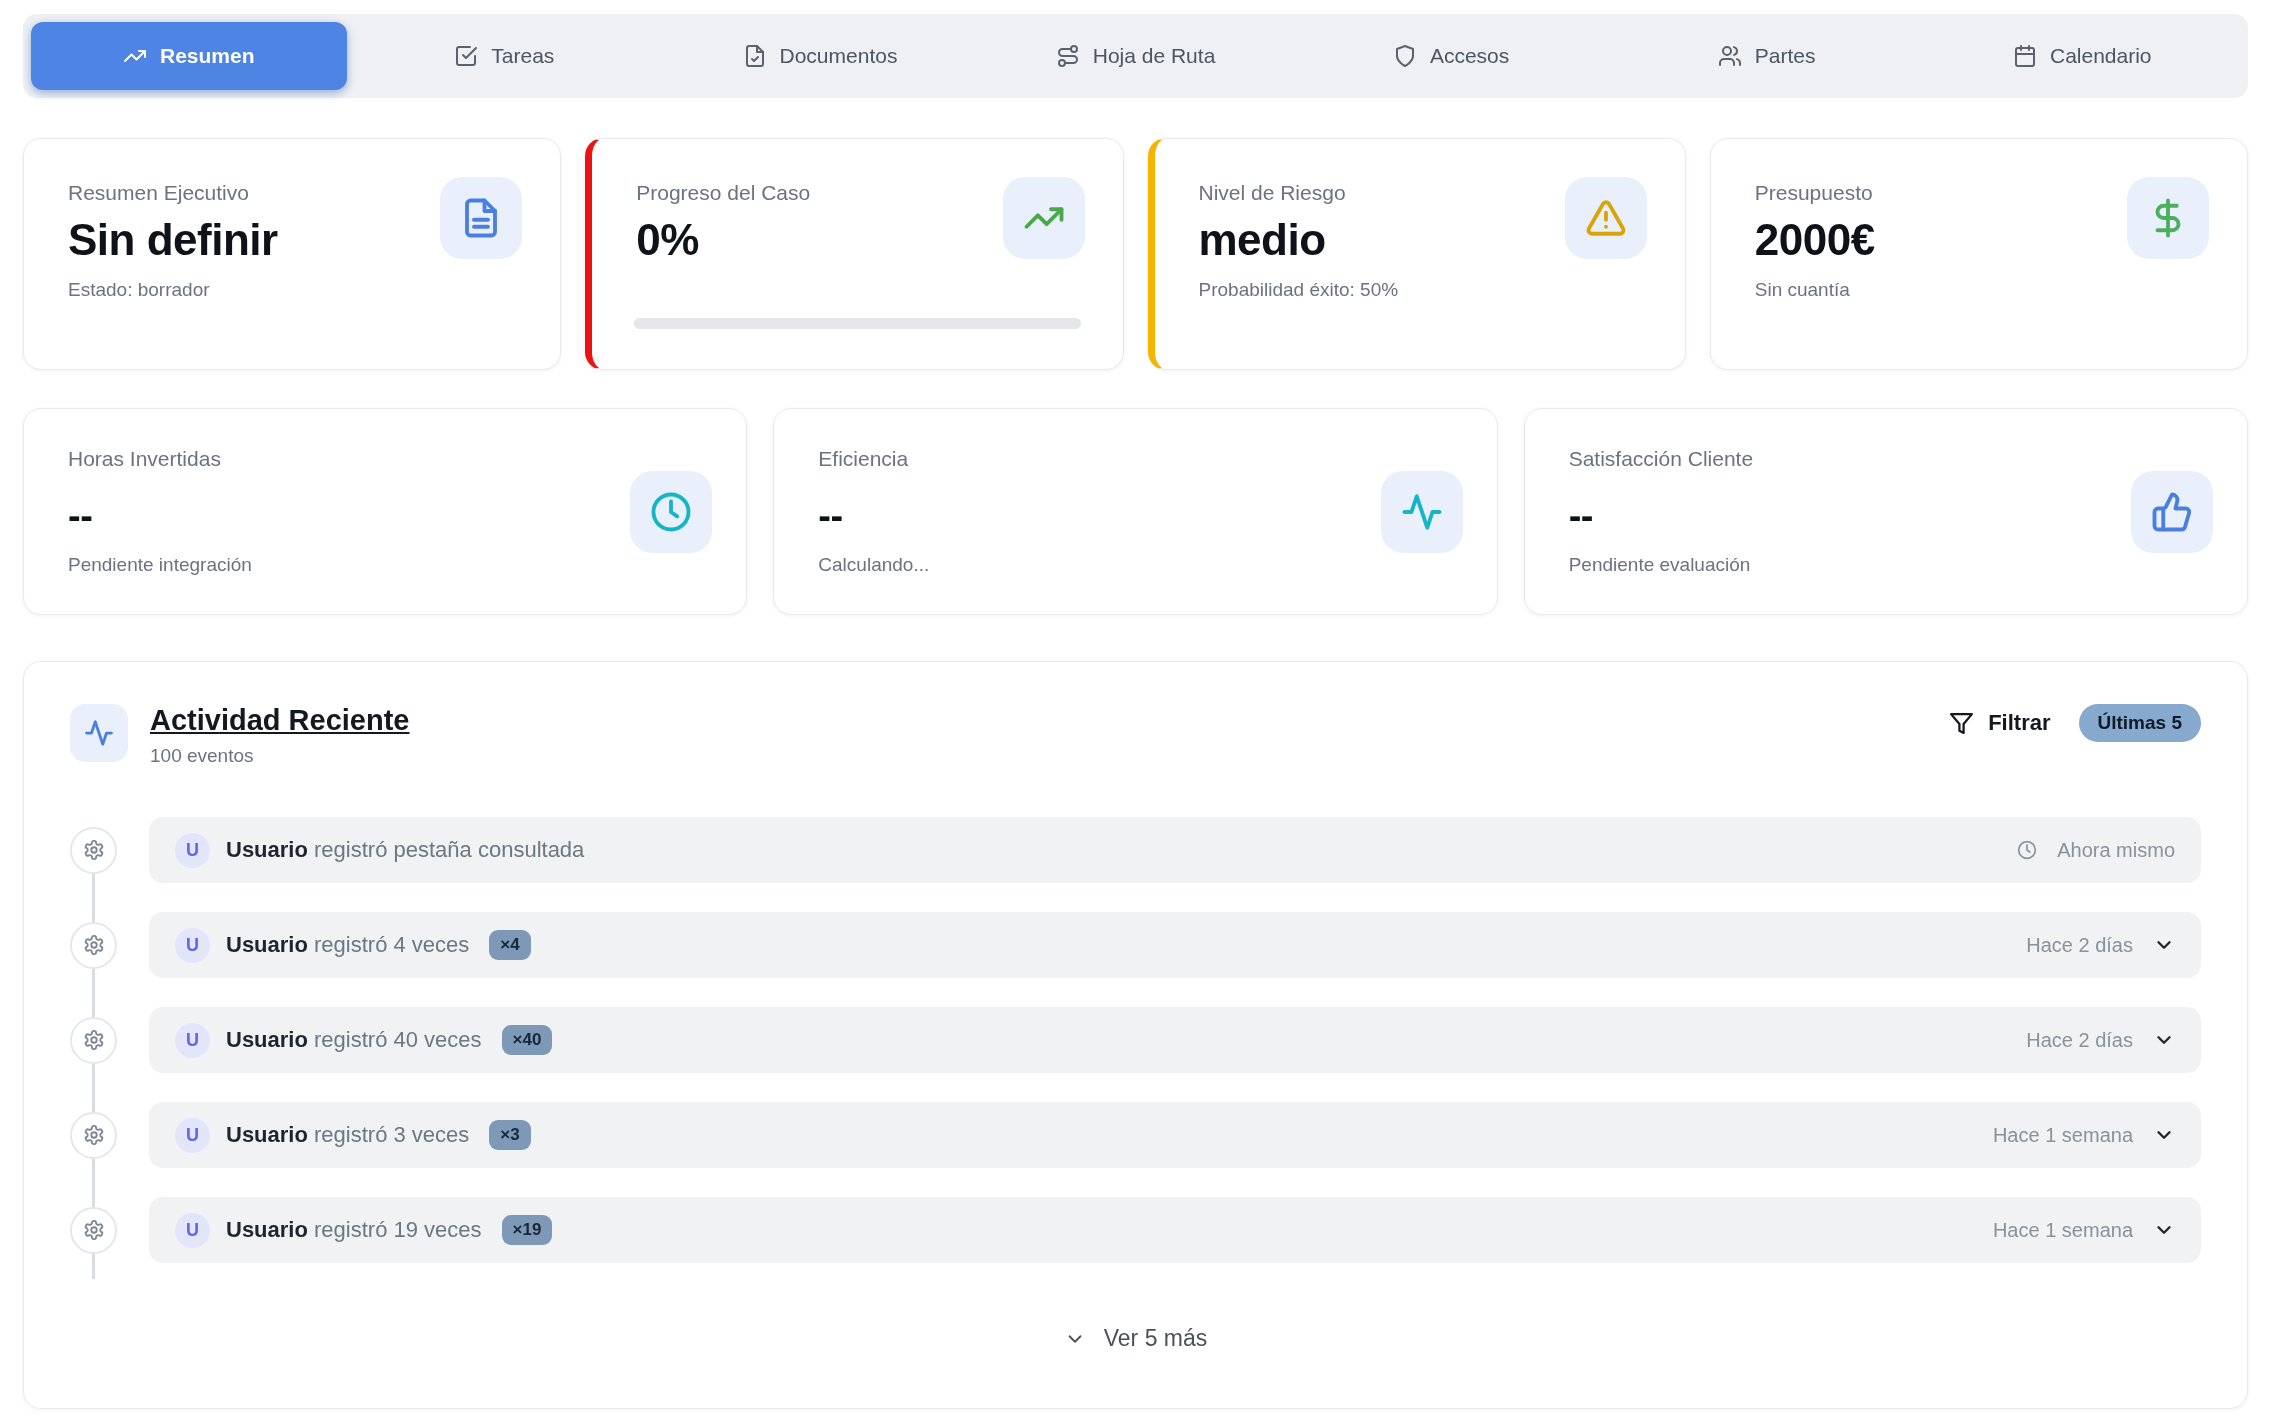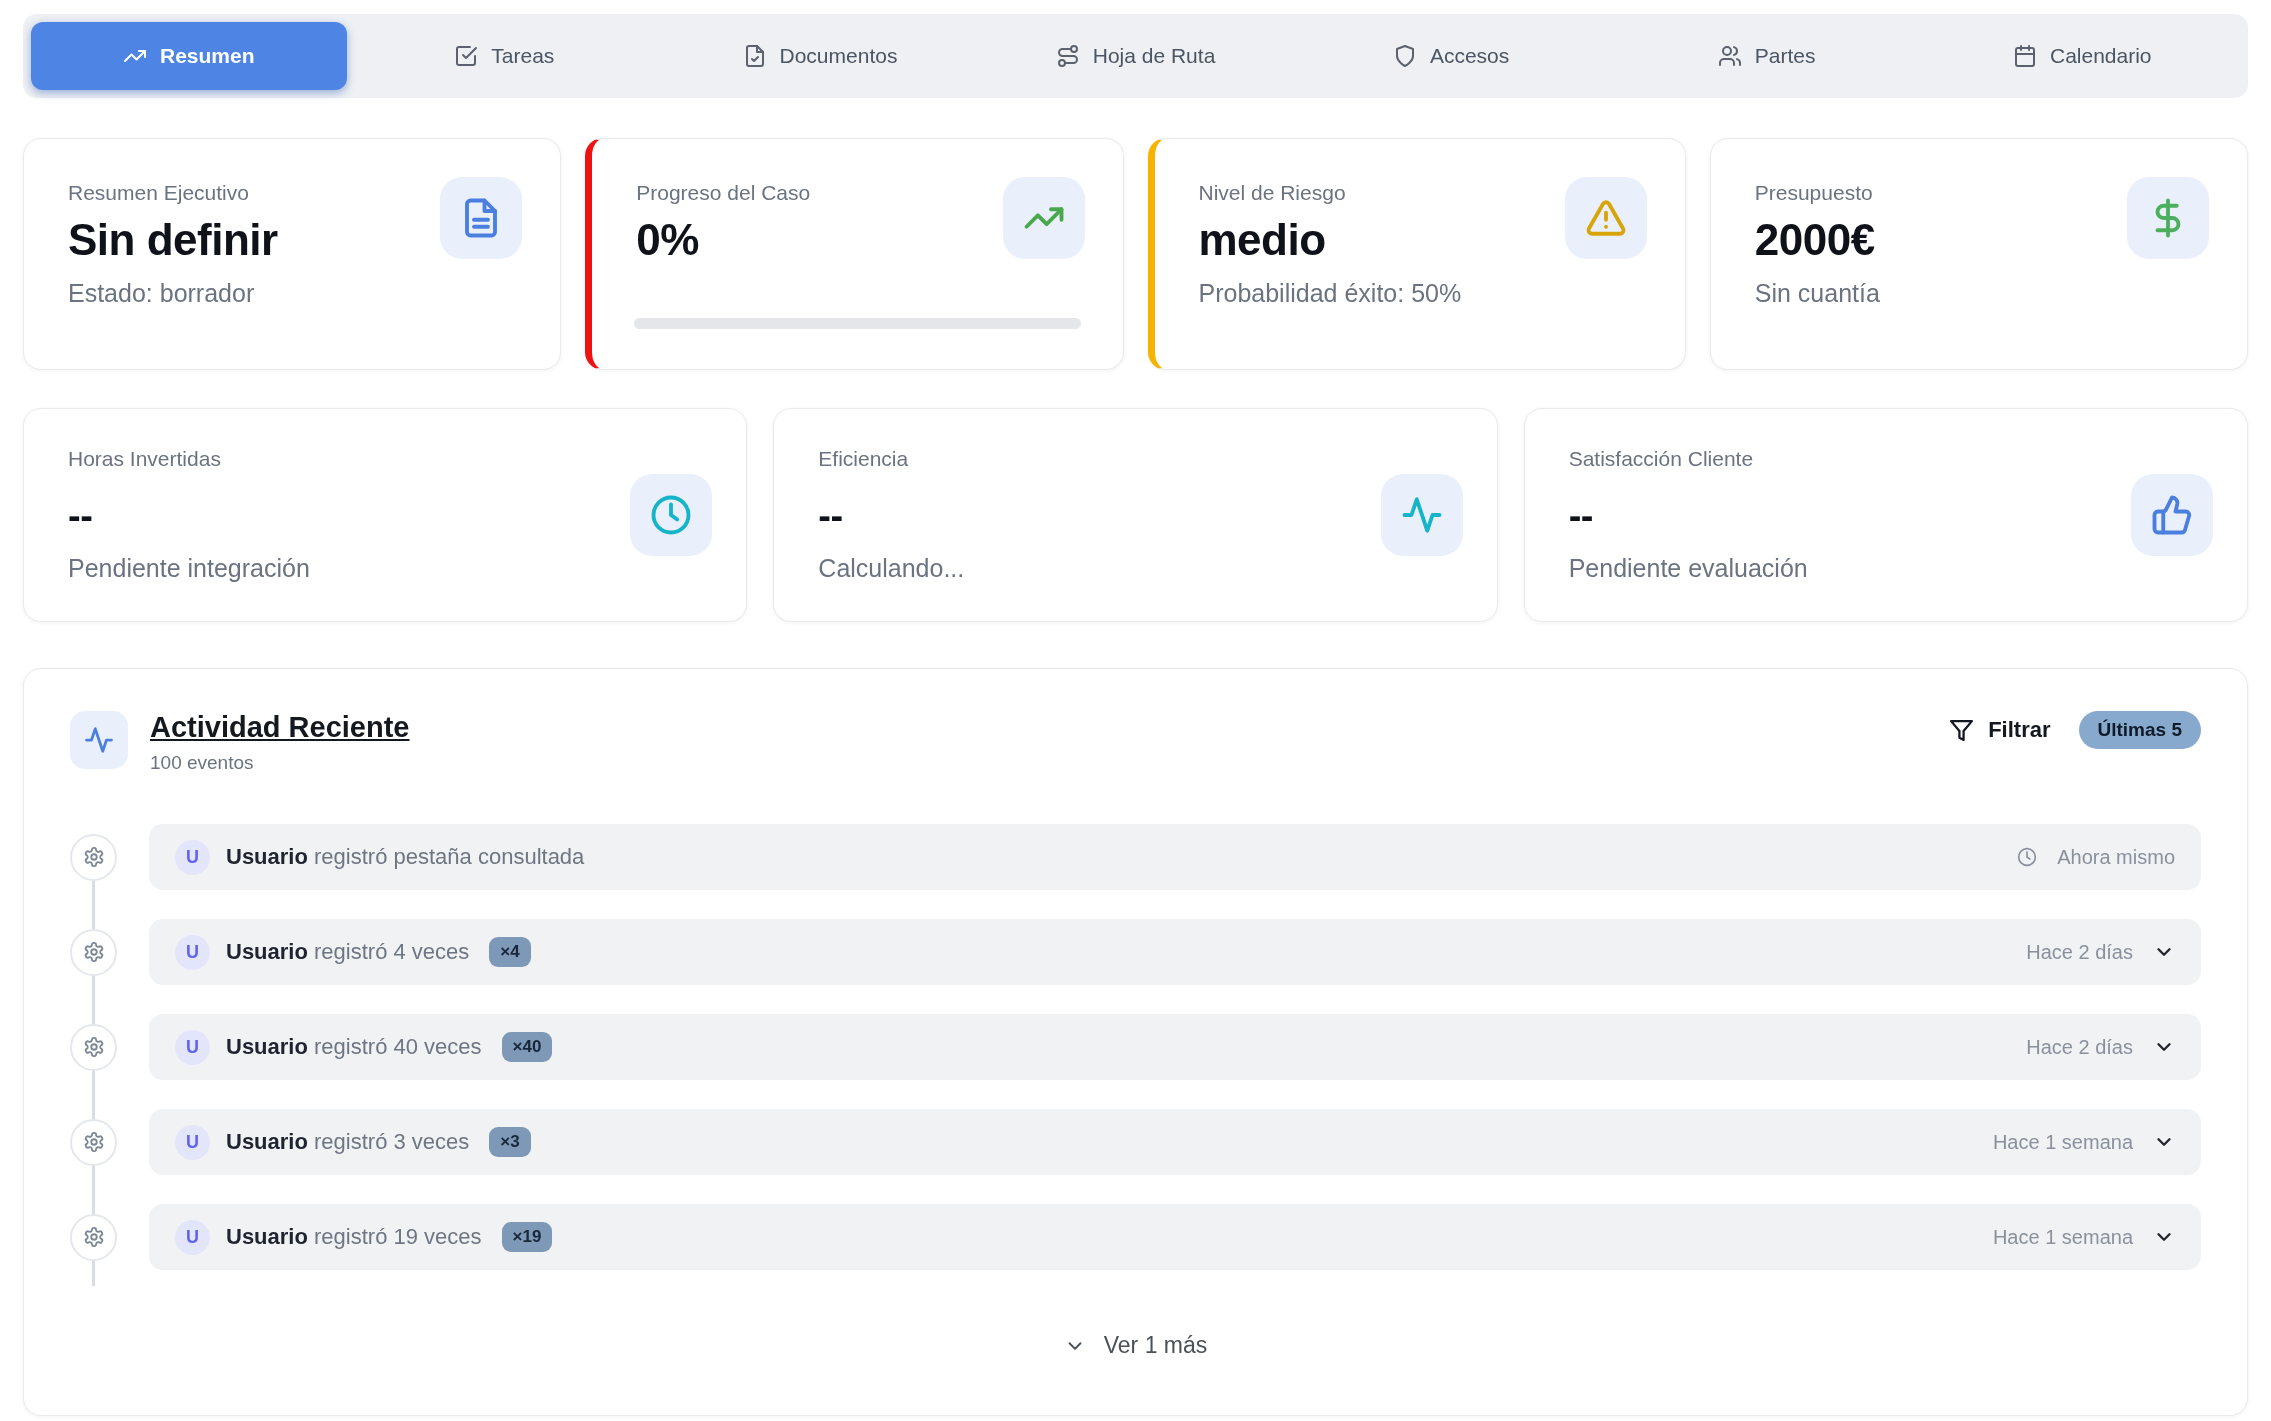--- a/index.html
+++ b/index.html
@@ -17,21 +17,21 @@
   .tab.active svg { stroke:#ffffff; }
 
   
   .cards-row1 { display:grid; grid-template-columns:repeat(4,1fr); gap:24px; margin:40px 23px 0; }
   .card { position:relative; background:#fff; border:1px solid #e8eaee; border-radius:18px;
     padding:42px 44px; min-height:232px; box-shadow:0 1px 4px rgba(20,30,50,.06); }
   .card.edge-red   { border-left:7px solid #ee1212; }
   .card.edge-amber { border-left:7px solid #f5b400; }
   .card-label { font-size:21px; color:#6b7280; }
   .card-value { font-size:44px; font-weight:700; letter-spacing:-.5px; margin-top:10px; color:#0f1319; }
-  .card-sub   { font-size:25px; color:#6b7280; margin-top:14px; }
+  .card-sub   { font-size:19px; color:#6b7280; margin-top:14px; }
   .icon-chip { position:absolute; top:38px; right:38px; width:82px; height:82px;
     border-radius:22px; background:#e9f0fb; display:flex; align-items:center; justify-content:center; }
   .icon-chip svg { width:42px; height:42px; }
   .progress-track { position:absolute; left:42px; right:42px; bottom:40px; height:11px;
     background:#e4e6ea; border-radius:8px; overflow:hidden; }
   .progress-fill { height:100%; background:#4e85e4; border-radius:8px; width:0%; }
 
   
   .cards-row2 { display:grid; grid-template-columns:repeat(3,1fr); gap:26px; margin:38px 23px 0; }
   .mcard { position:relative; background:#fff; border:1px solid #e8eaee; border-radius:18px;
@@ -363,15 +363,15 @@
         </span>
       </div>
     </div>
 
   </div>
 
   <button class="more-btn">
     <svg viewBox="0 0 24 24">
         <polyline points="6 9 12 15 18 9"></polyline>
       </svg>
-    <span>Ver 1 más</span>
+    <span>Ver 5 más</span>
   </button>
 </section>
 
 </body></html>

